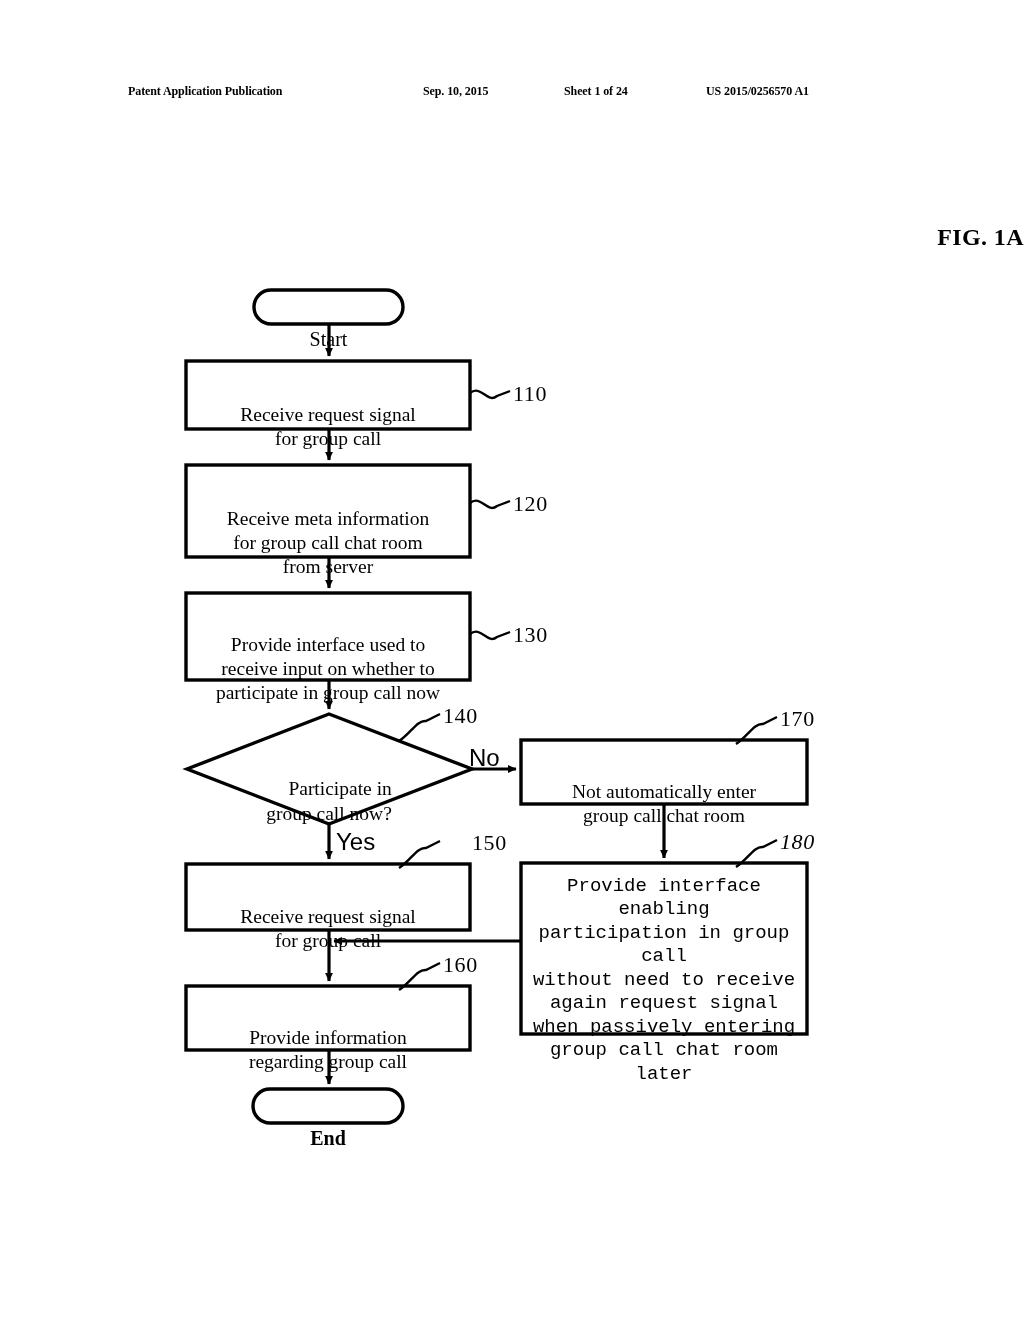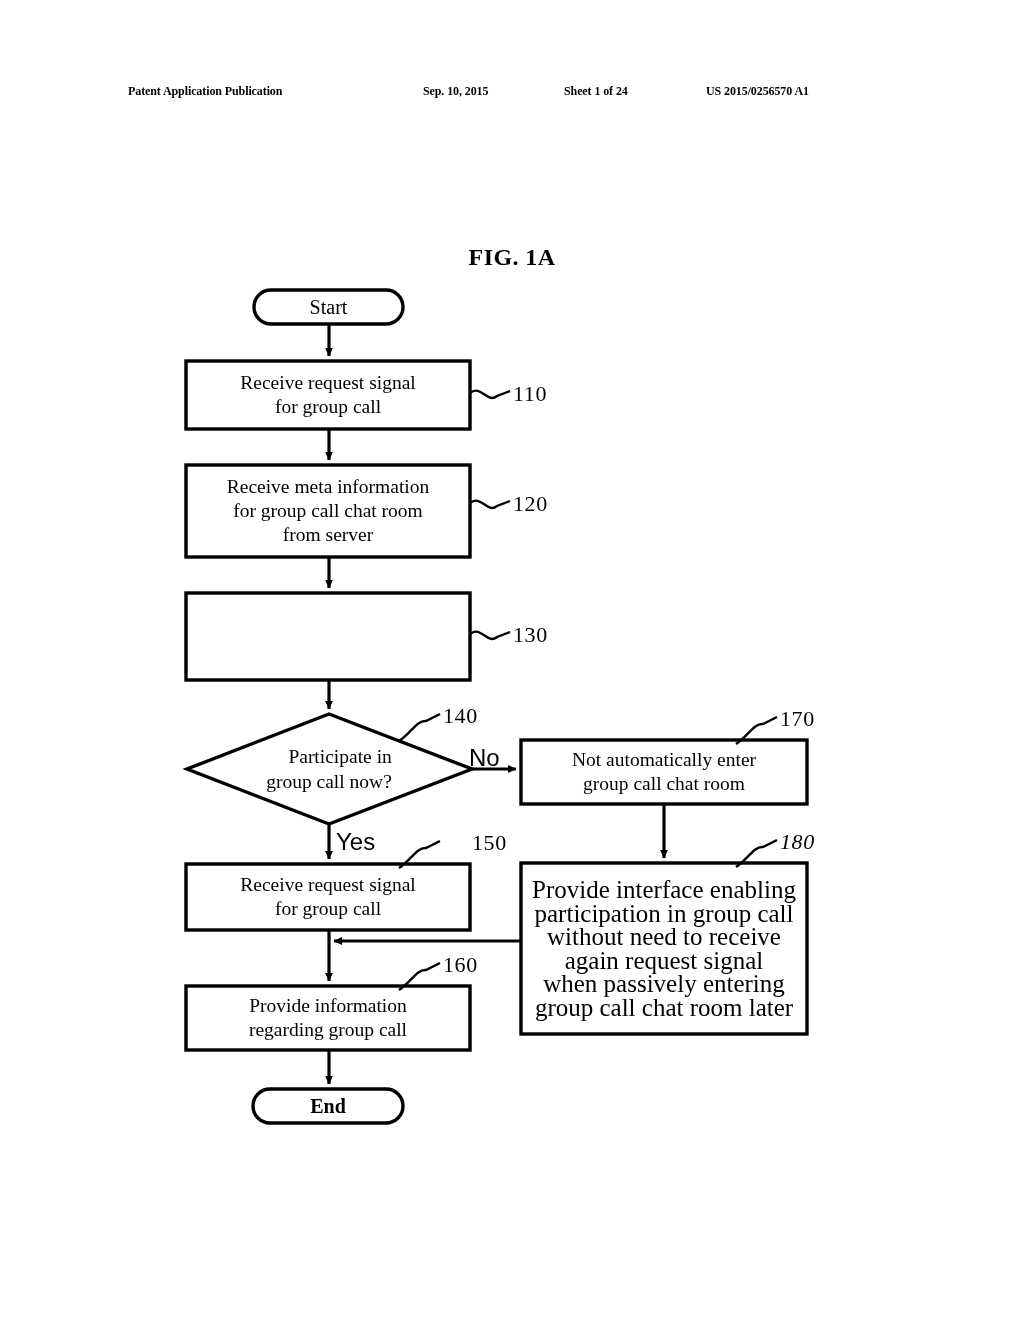--- a/index.html
+++ b/index.html
@@ -34,26 +34,25 @@
   #page-header .hdr-date  { position: absolute; left: 423px;  top: 0; }
   #page-header .hdr-sheet { position: absolute; left: 564px;  top: 0; }
   #page-header .hdr-num   { position: absolute; left: 706px;  top: 0; }
 
   
   #figure-title {
     position: absolute;
     top: 224px;
     left: 0;
     width: 1024px;
-    text-align: center;
+    text-align: right;
     font-family: "Liberation Serif", "DejaVu Serif", serif;
     font-weight: bold;
     font-size: 24px;
     letter-spacing: 0.4px;
-    margin-top: 20px;
   }
 
   
   #flowchart {
     position: absolute;
     top: 0;
     left: 0;
     width: 1024px;
     height: 1320px;
   }
@@ -71,25 +70,26 @@
     display: flex;
     align-items: center;
     justify-content: center;
     text-align: center;
     font-family: "Liberation Serif", "DejaVu Serif", serif;
     font-size: 19.5px;
     line-height: 24px;
     box-sizing: border-box;
     padding: 0 6px;
     white-space: pre-line;
+    margin-top: 32px;
   }
   .node.terminal { font-size: 20px; }
   .node.process  { }
   .node.decision { font-size: 19.5px; line-height: 25px; text-align: right; }
-  .node.big      { font-size: 25px; line-height: 23.5px; }
+  .node.big      { font-size: 19px; line-height: 23.5px; font-family: Liberation Mono, monospace; }
 
   
   .ref-num {
     position: absolute;
     font-family: "Liberation Serif", "DejaVu Serif", serif;
     font-size: 22px;
     letter-spacing: 0.6px;
     white-space: nowrap;
   }
 
@@ -185,20 +185,25 @@
     <span>Receive request signal
 for group call</span>
   </div>
 
   <div class="node process" style="left:186px; top:465px; width:284px; height:92px;">
     <span>Receive meta information
 for group call chat room
 from server</span>
   </div>
 
+  <div class="node process" style="left:186px; top:593px; width:284px; height:87px;">
+    <span>Provide interface used to
+receive input on whether to
+participate in group call now</span>
+  </div>
 
   <div class="node decision" style="left:200px; top:737px; width:258px; height:64px;">
     <span>Participate in
 group call now?</span>
   </div>
 
   <div class="node process" style="left:186px; top:864px; width:284px; height:66px;">
     <span>Receive request signal
 for group call</span>
   </div>

